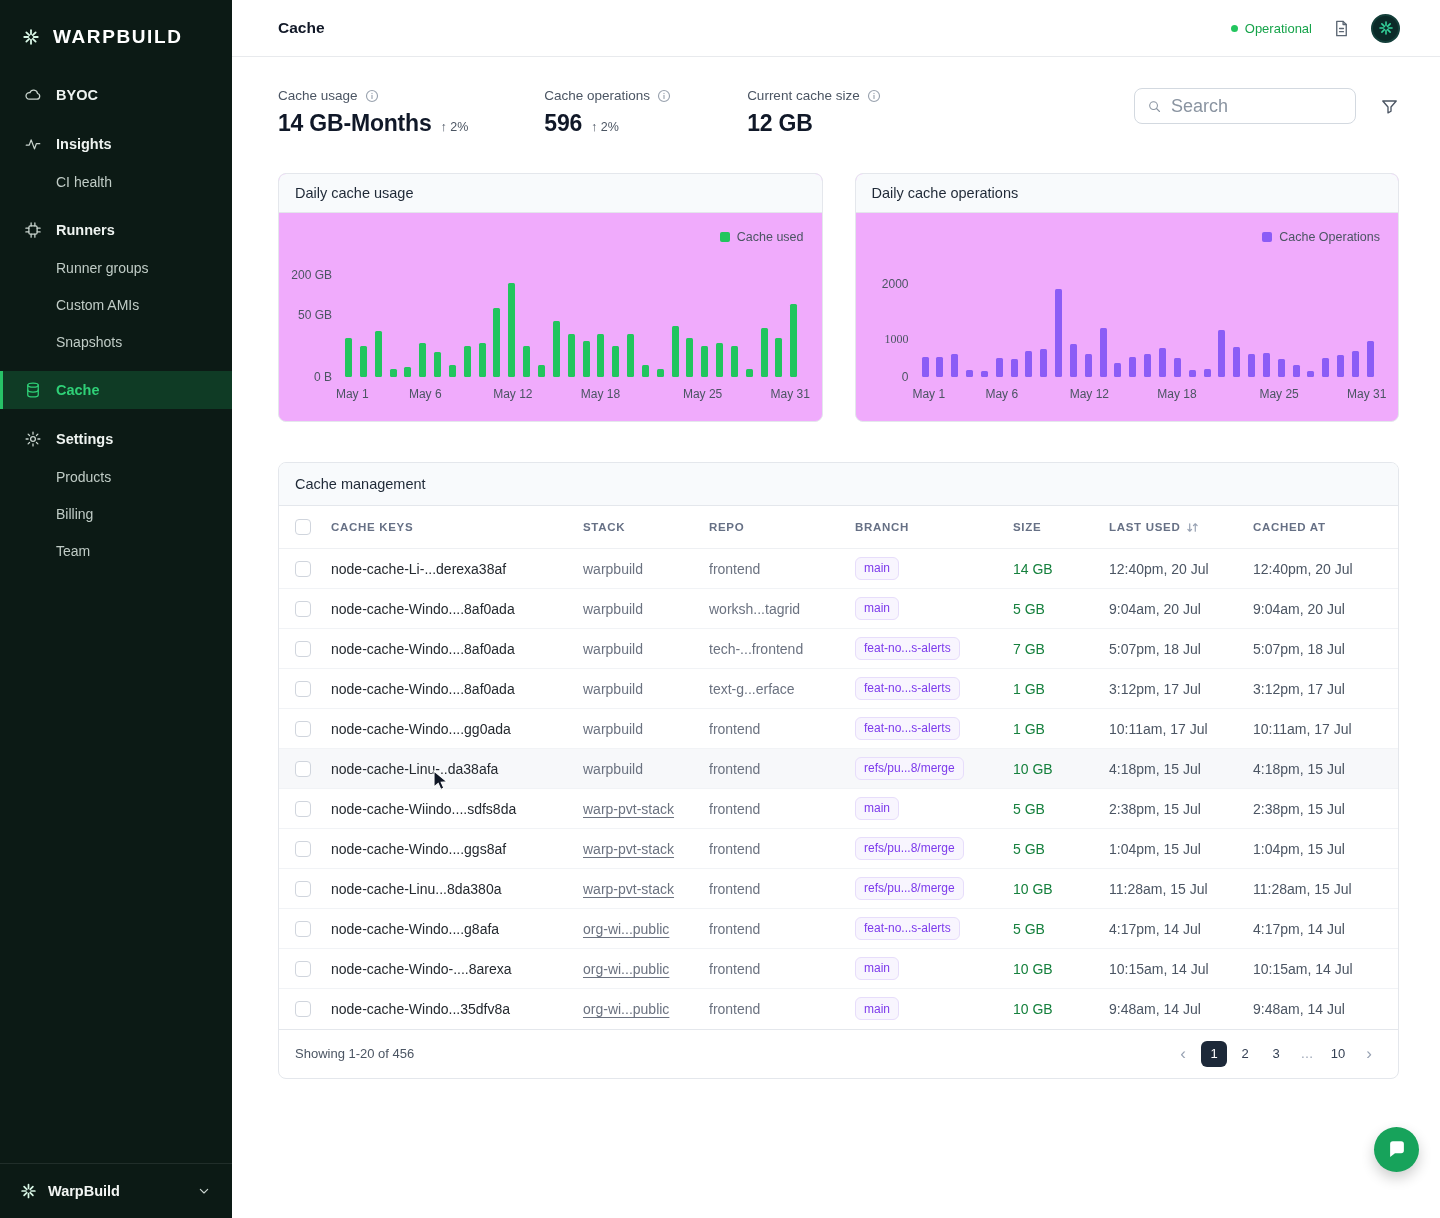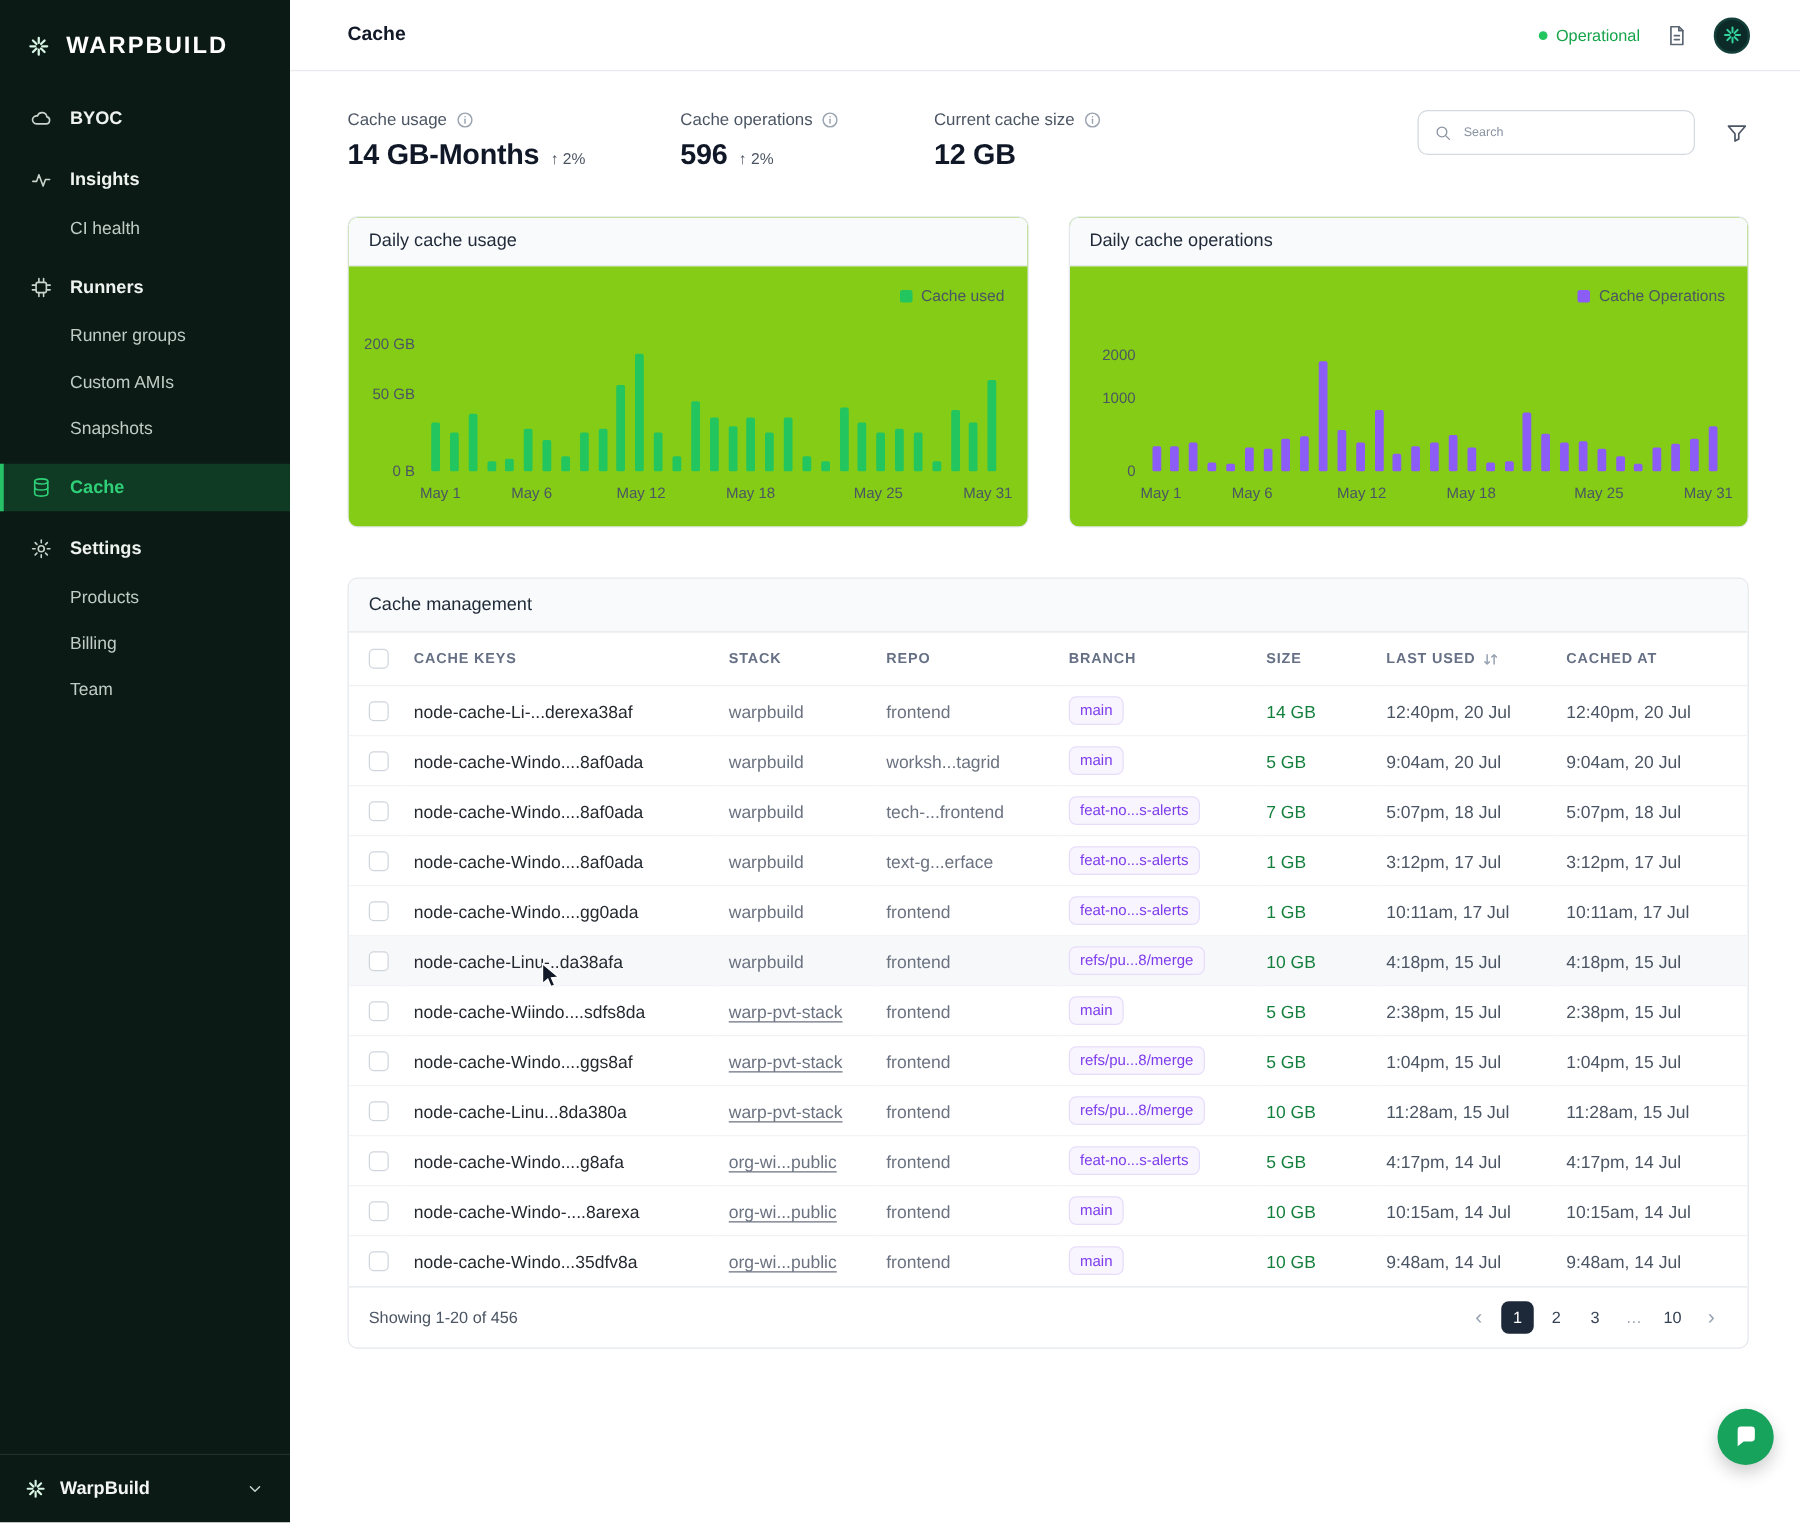--- a/index.html
+++ b/index.html
@@ -40,28 +40,28 @@
   .stat{margin-right:76px}
   .stat-label{display:flex;align-items:center;gap:7px;font-size:13.5px;color:#4b5563}
   .info-ic{display:flex;color:#9aa3af;cursor:pointer}
   .info-ic svg{width:14px;height:14px}
   .stat-value-row{display:flex;align-items:baseline;gap:9px;margin-top:7px}
   .stat-value{font-size:23px;font-weight:700;color:#101828;letter-spacing:-.2px}
   .stat-delta{font-size:12.5px;color:#4b5563}
   .search-area{margin-left:auto;display:flex;align-items:center;gap:24px}
   .search-box{width:222px;height:36px;border:1px solid #d3d9e0;border-radius:8px;display:flex;align-items:center;gap:9px;padding:0 12px;background:#fff}
   .search-box svg{width:15px;height:15px;color:#8a94a1}
-  .search-box input{border:none;outline:none;flex:1;font-size:10px;color:#374151;font-family:inherit;background:transparent}
+  .search-box input{border:none;outline:none;flex:1;font-size:18px;color:#374151;font-family:inherit;background:transparent}
   .search-box input::placeholder{color:#8a94a1}
   .filter-btn{color:#4b5563;display:flex;cursor:pointer}
   .filter-btn svg{width:19px;height:19px}
 
   
   .charts-row{display:flex;gap:32px;margin-top:36px}
-  .chart-card{flex:1;border:1px solid #e4e7ec;border-radius:8px;overflow:hidden;background:#84cc16}
+  .chart-card{flex:1;border:1px solid #e4e7ec;border-radius:8px;overflow:hidden;background:#f0abfc}
   .chart-head{background:#f8fafc;border-bottom:1px solid #e4e7ec;padding:11px 16px;font-size:14.5px;color:#1f2937}
   .chart-body{position:relative;height:208px}
   .legend{position:absolute;top:17px;right:18px;display:flex;align-items:center;gap:7px;font-size:12.5px;color:#4b5563}
   .legend-sw{width:10px;height:10px;border-radius:2px}
   .plot{position:absolute;left:66px;right:24px;bottom:44px;height:112px}
   .bars{position:absolute;left:0;right:0;bottom:0;height:112px;display:flex;align-items:flex-end;justify-content:space-between}
   .bar{width:7px;border-radius:1.5px}
   .ytick{position:absolute;right:calc(100% + 13px);font-size:12px;color:#4b5563;white-space:nowrap}
   .xtick{position:absolute;top:calc(100% + 10px);transform:translateX(-50%);font-size:12px;color:#4b5563;white-space:nowrap}
 
@@ -389,21 +389,21 @@
                 <div class="bar" style="height: 24.2667px; background: rgb(139, 92, 246);"></div>
                 <div class="bar" style="height: 17.7333px; background: rgb(139, 92, 246);"></div>
                 <div class="bar" style="height: 11.6667px; background: rgb(139, 92, 246);"></div>
                 <div class="bar" style="height: 6.06667px; background: rgb(139, 92, 246);"></div>
                 <div class="bar" style="height: 18.6667px; background: rgb(139, 92, 246);"></div>
                 <div class="bar" style="height: 22.4px; background: rgb(139, 92, 246);"></div>
                 <div class="bar" style="height: 26.1333px; background: rgb(139, 92, 246);"></div>
                 <div class="bar" style="height: 36.4px; background: rgb(139, 92, 246);"></div>
               </div>
               <div class="ytick" style="bottom: -7px;">0</div>
-              <div class="ytick" style="bottom: 52px;">1000</div>
+              <div class="ytick" style="bottom: 30px; font-family: Liberation Serif, serif;">1000</div>
               <div class="ytick" style="bottom: 86.3333px;">2000</div>
               <div class="xtick" style="left: 1.6129%;">May 1</div>
               <div class="xtick" style="left: 17.7419%;">May 6</div>
               <div class="xtick" style="left: 37.0968%;">May 12</div>
               <div class="xtick" style="left: 56.4516%;">May 18</div>
               <div class="xtick" style="left: 79.0323%;">May 25</div>
               <div class="xtick" style="left: 98.3871%;">May 31</div>
             </div>
         </div>
       </div>

